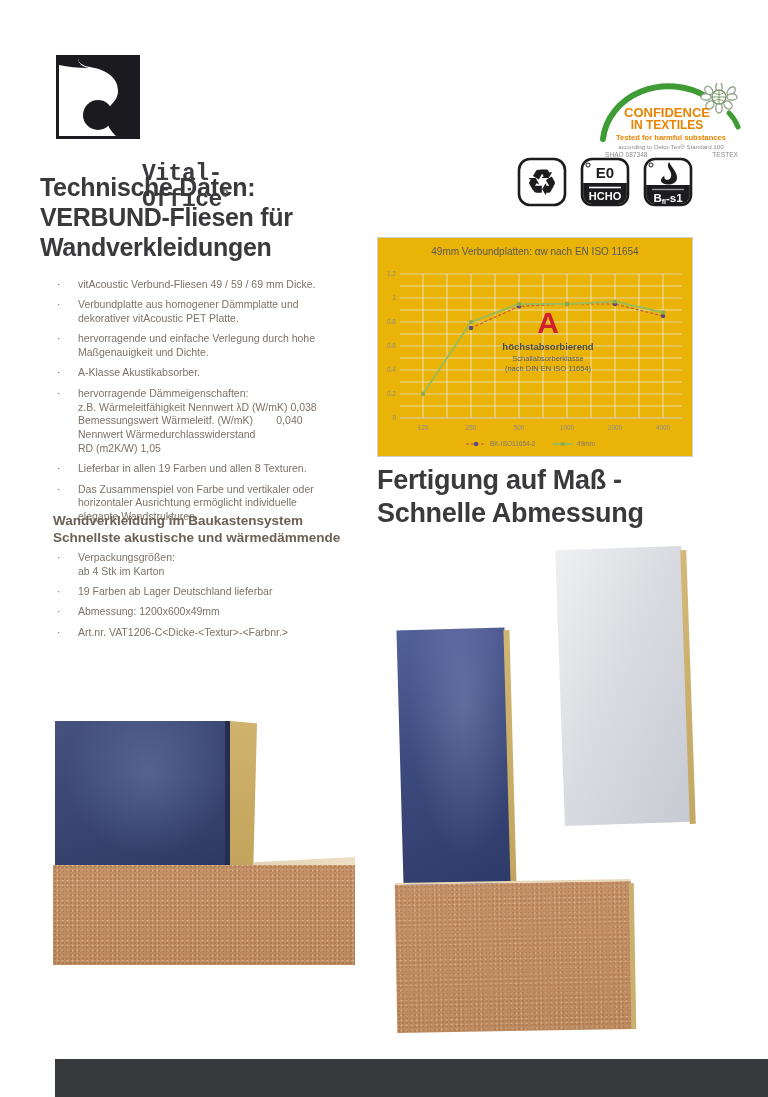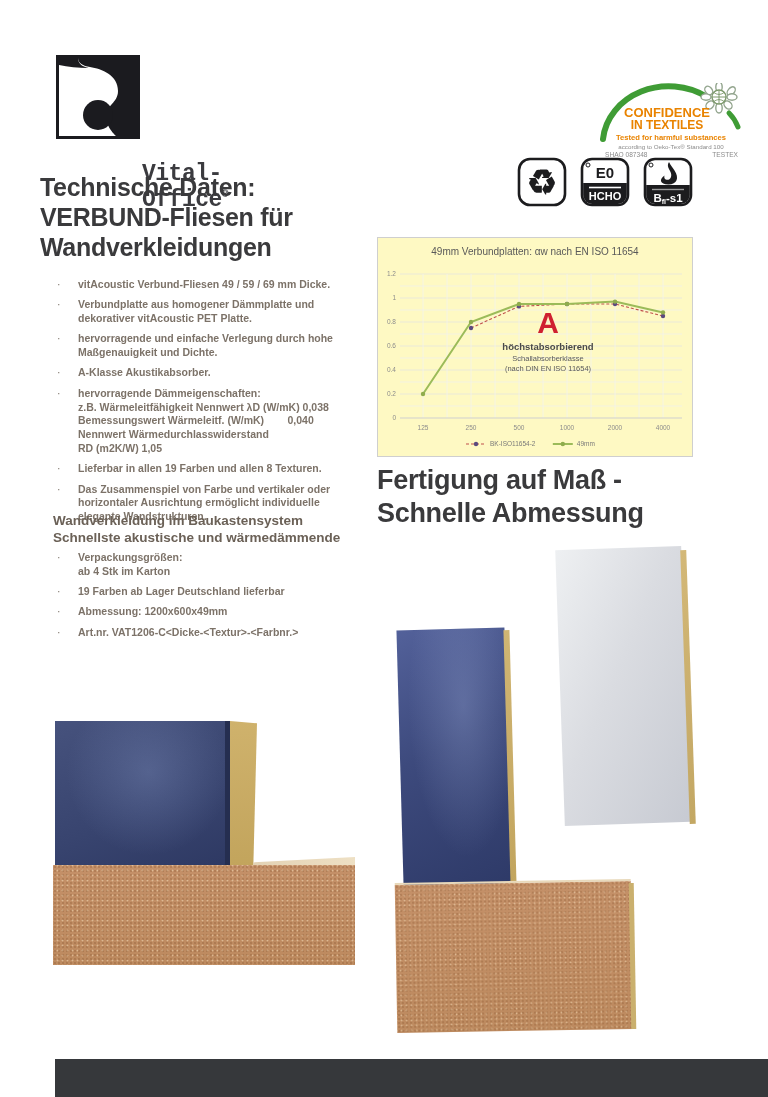--- a/index.html
+++ b/index.html
@@ -29,31 +29,31 @@
     position:absolute;left:377px;top:464px;font-size:27px;font-weight:bold;color:#3a3a3c;
     line-height:33px;letter-spacing:-0.3px;
   }
 
   
   .bullet-list{position:absolute;width:310px;color:#7c7268;font-size:10.5px;line-height:13.8px;}
   #bullet-list-1{left:55px;top:278px;}
   #bullet-list-2{left:55px;top:551px;}
   .bullet-row{display:flex;margin-bottom:6.5px;}
   .bullet-marker{width:21px;flex:0 0 21px;text-align:left;padding-left:2px;}
-  .bullet-text{flex:1;white-space:pre-wrap;font-weight:bold;}
+  .bullet-text{flex:1;white-space:pre-wrap;}
 
   
   #oeko-badge{left:595px;top:83px;width:152px;height:76px;}
   .icon-tile{position:absolute;top:157px;width:50px;height:50px;}
   #icon-tile-recycle{left:517px;}
   #icon-tile-e0{left:580px;}
   #icon-tile-fire{left:643px;}
 
   
-  #chart-panel{left:377px;top:237px;width:314px;height:218px;background:#fef9c3;border:1px solid #cfcfcf;}
+  #chart-panel{left:377px;top:237px;width:314px;height:218px;background:#eab308;border:1px solid #cfcfcf;}
   #chart-svg{width:100%;height:100%;display:block;}
 
   
   #product-left{left:53px;top:713px;width:302px;height:252px;}
   #product-right{left:388px;top:543px;width:372px;height:494px;}
 
   .speckle{
     background-image:
       radial-gradient(rgba(116,66,28,0.22) 0.8px, transparent 1.1px),
       radial-gradient(rgba(255,238,205,0.45) 0.8px, transparent 1.1px),

